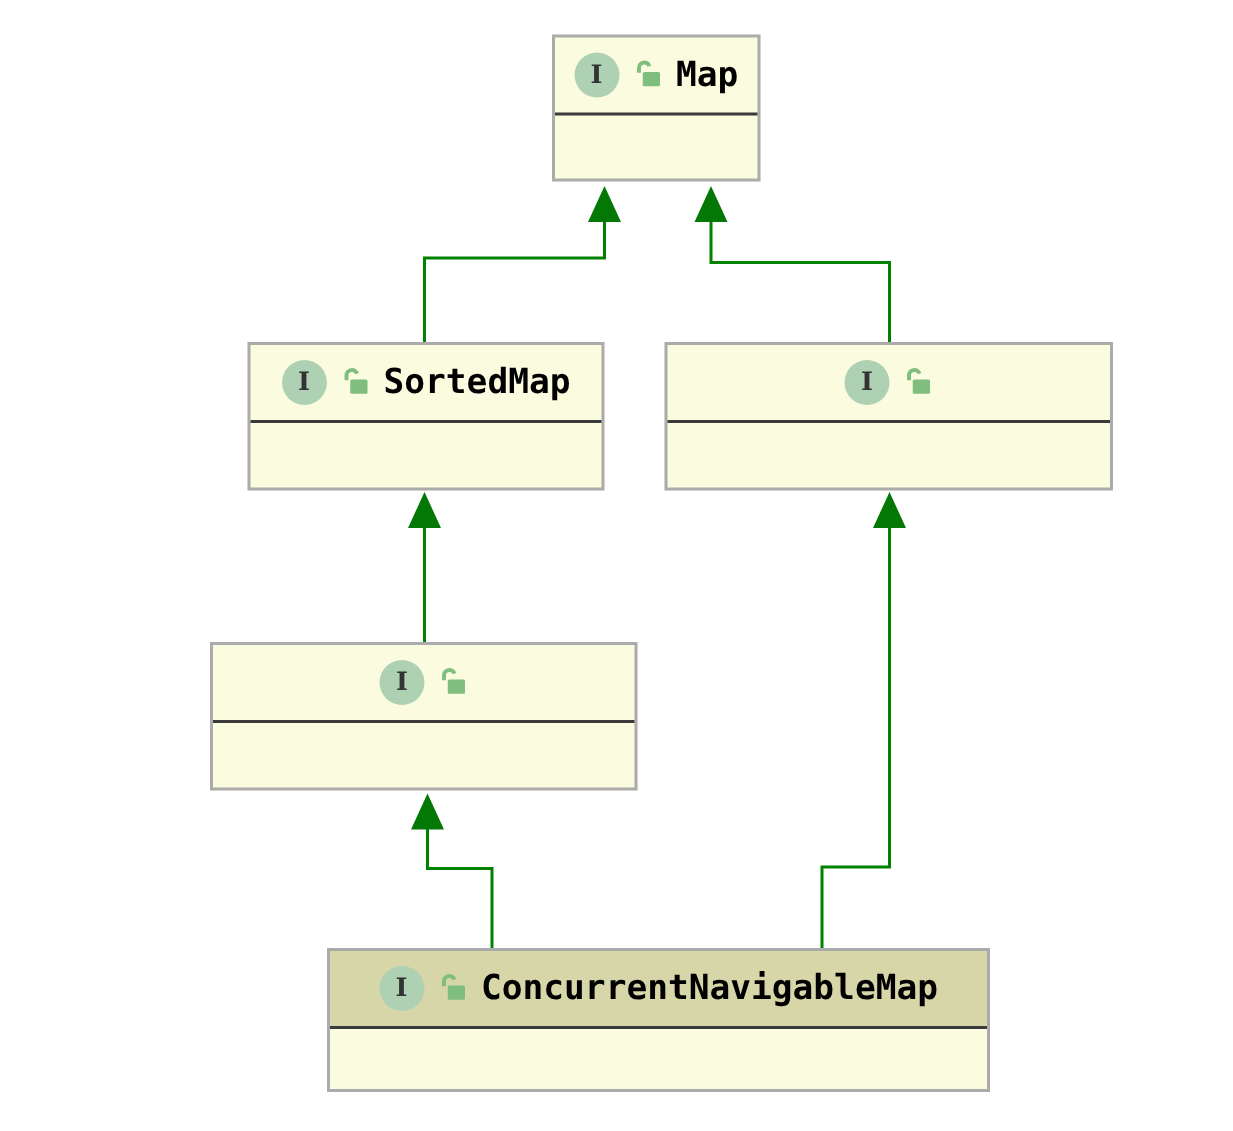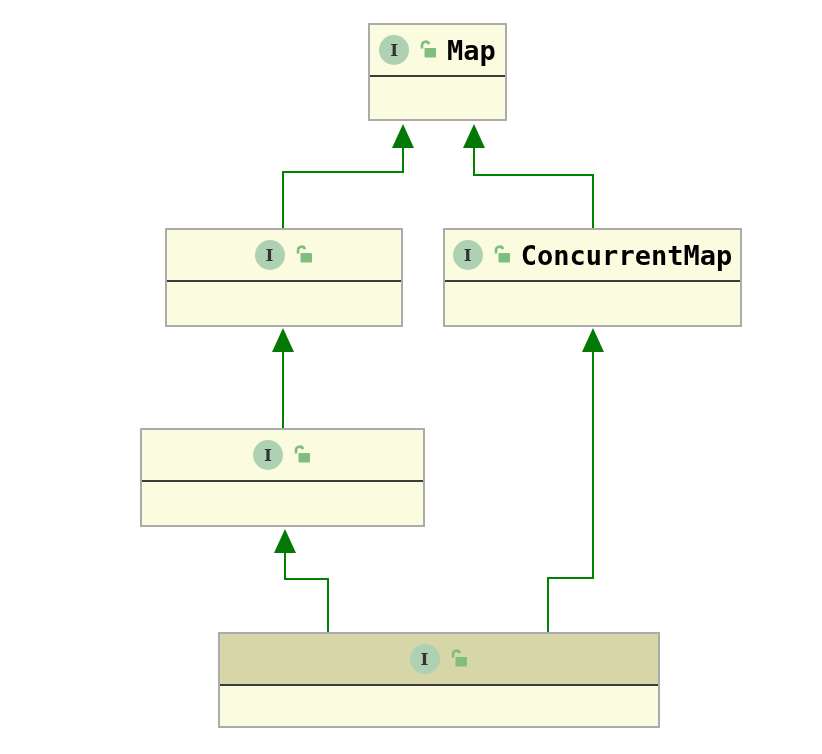--- a/index.html
+++ b/index.html
@@ -46,21 +46,21 @@
     align-items: center;
     justify-content: center;
     font-family: "DejaVu Serif", serif;
     font-weight: bold;
     font-size: 17px;
     flex: 0 0 auto;
   }
   .lock { display: flex; align-items: center; flex: 0 0 auto; margin-top: -2px; }
   .name {
     font-weight: bold;
-    font-size: 27px;
+    font-size: 23px;
     color: #000000;
     white-space: nowrap;
   }
   #node-map                    { left: 368px; top: 23px;  width: 139px; height: 98px; }
   #node-sortedmap              { left: 165px; top: 228px; width: 238px; height: 99px; }
   #node-concurrentmap          { left: 443px; top: 228px; width: 299px; height: 99px; }
   #node-navigablemap           { left: 140px; top: 428px; width: 285px; height: 99px; }
   #node-concurrentnavigablemap { left: 218px; top: 632px; width: 442px; height: 96px; }
 </style>
 </head>
@@ -112,34 +112,34 @@
 
   <div class="node" id="node-sortedmap">
     <div class="node-header">
       <span class="badge">I</span>
       <span class="lock">
         <svg width="20" height="20" viewBox="0 0 20 20">
           <path d="M4 9.5 V6.2 a3.6 3.6 0 0 1 7 -1.1" fill="none" stroke="#7FBE7F" stroke-width="2.6"></path>
           <rect x="6.5" y="9" width="11.5" height="9.5" rx="1" fill="#7FBE7F"></rect>
         </svg>
       </span>
+      <span class="name">SortedMap</span>
     </div>
     <div class="node-body"></div>
   </div>
 
   <div class="node" id="node-concurrentmap">
     <div class="node-header">
       <span class="badge">I</span>
       <span class="lock">
         <svg width="20" height="20" viewBox="0 0 20 20">
           <path d="M4 9.5 V6.2 a3.6 3.6 0 0 1 7 -1.1" fill="none" stroke="#7FBE7F" stroke-width="2.6"></path>
           <rect x="6.5" y="9" width="11.5" height="9.5" rx="1" fill="#7FBE7F"></rect>
         </svg>
       </span>
-      <span class="name">ConcurrentMap</span>
     </div>
     <div class="node-body"></div>
   </div>
 
   <div class="node" id="node-navigablemap">
     <div class="node-header">
       <span class="badge">I</span>
       <span class="lock">
         <svg width="20" height="20" viewBox="0 0 20 20">
           <path d="M4 9.5 V6.2 a3.6 3.6 0 0 1 7 -1.1" fill="none" stroke="#7FBE7F" stroke-width="2.6"></path>
@@ -152,17 +152,18 @@
 
   <div class="node" id="node-concurrentnavigablemap">
     <div class="node-header highlighted">
       <span class="badge">I</span>
       <span class="lock">
         <svg width="20" height="20" viewBox="0 0 20 20">
           <path d="M4 9.5 V6.2 a3.6 3.6 0 0 1 7 -1.1" fill="none" stroke="#7FBE7F" stroke-width="2.6"></path>
           <rect x="6.5" y="9" width="11.5" height="9.5" rx="1" fill="#7FBE7F"></rect>
         </svg>
       </span>
+      <span class="name">ConcurrentNavigableMap</span>
     </div>
     <div class="node-body"></div>
   </div>
 
 </div>
 
 </body></html>

